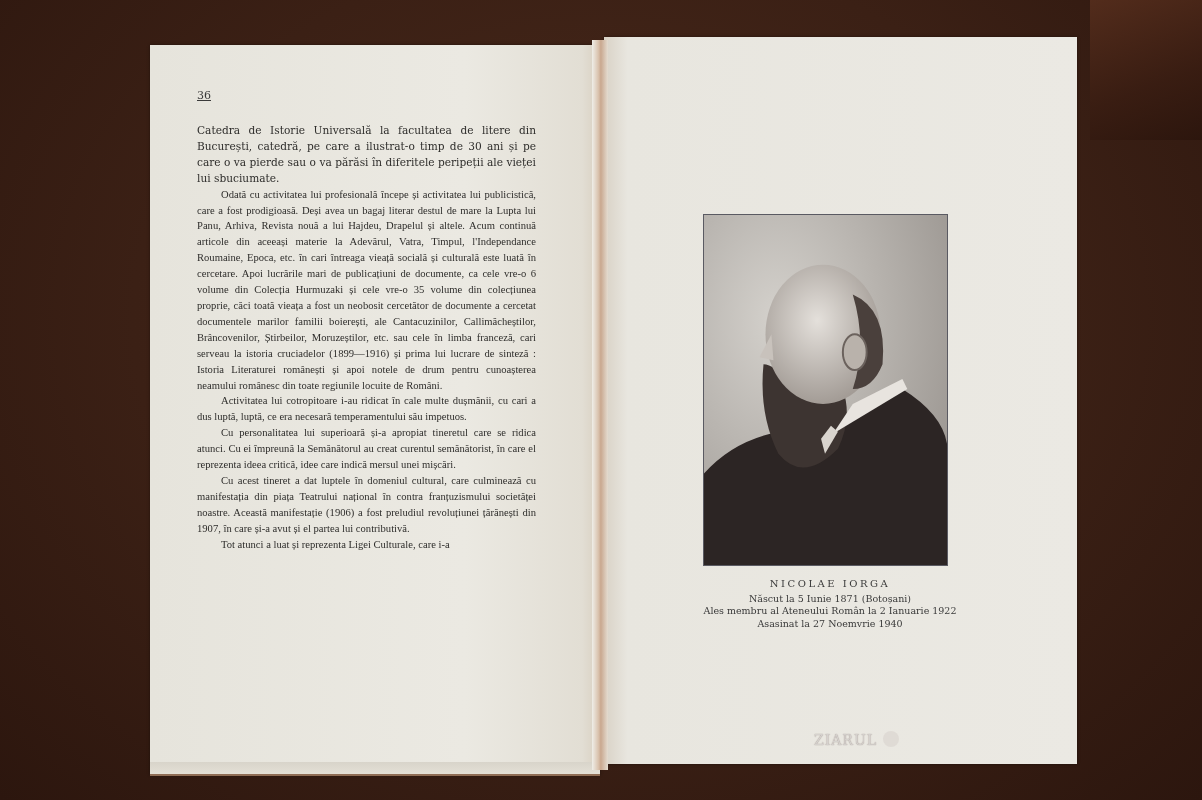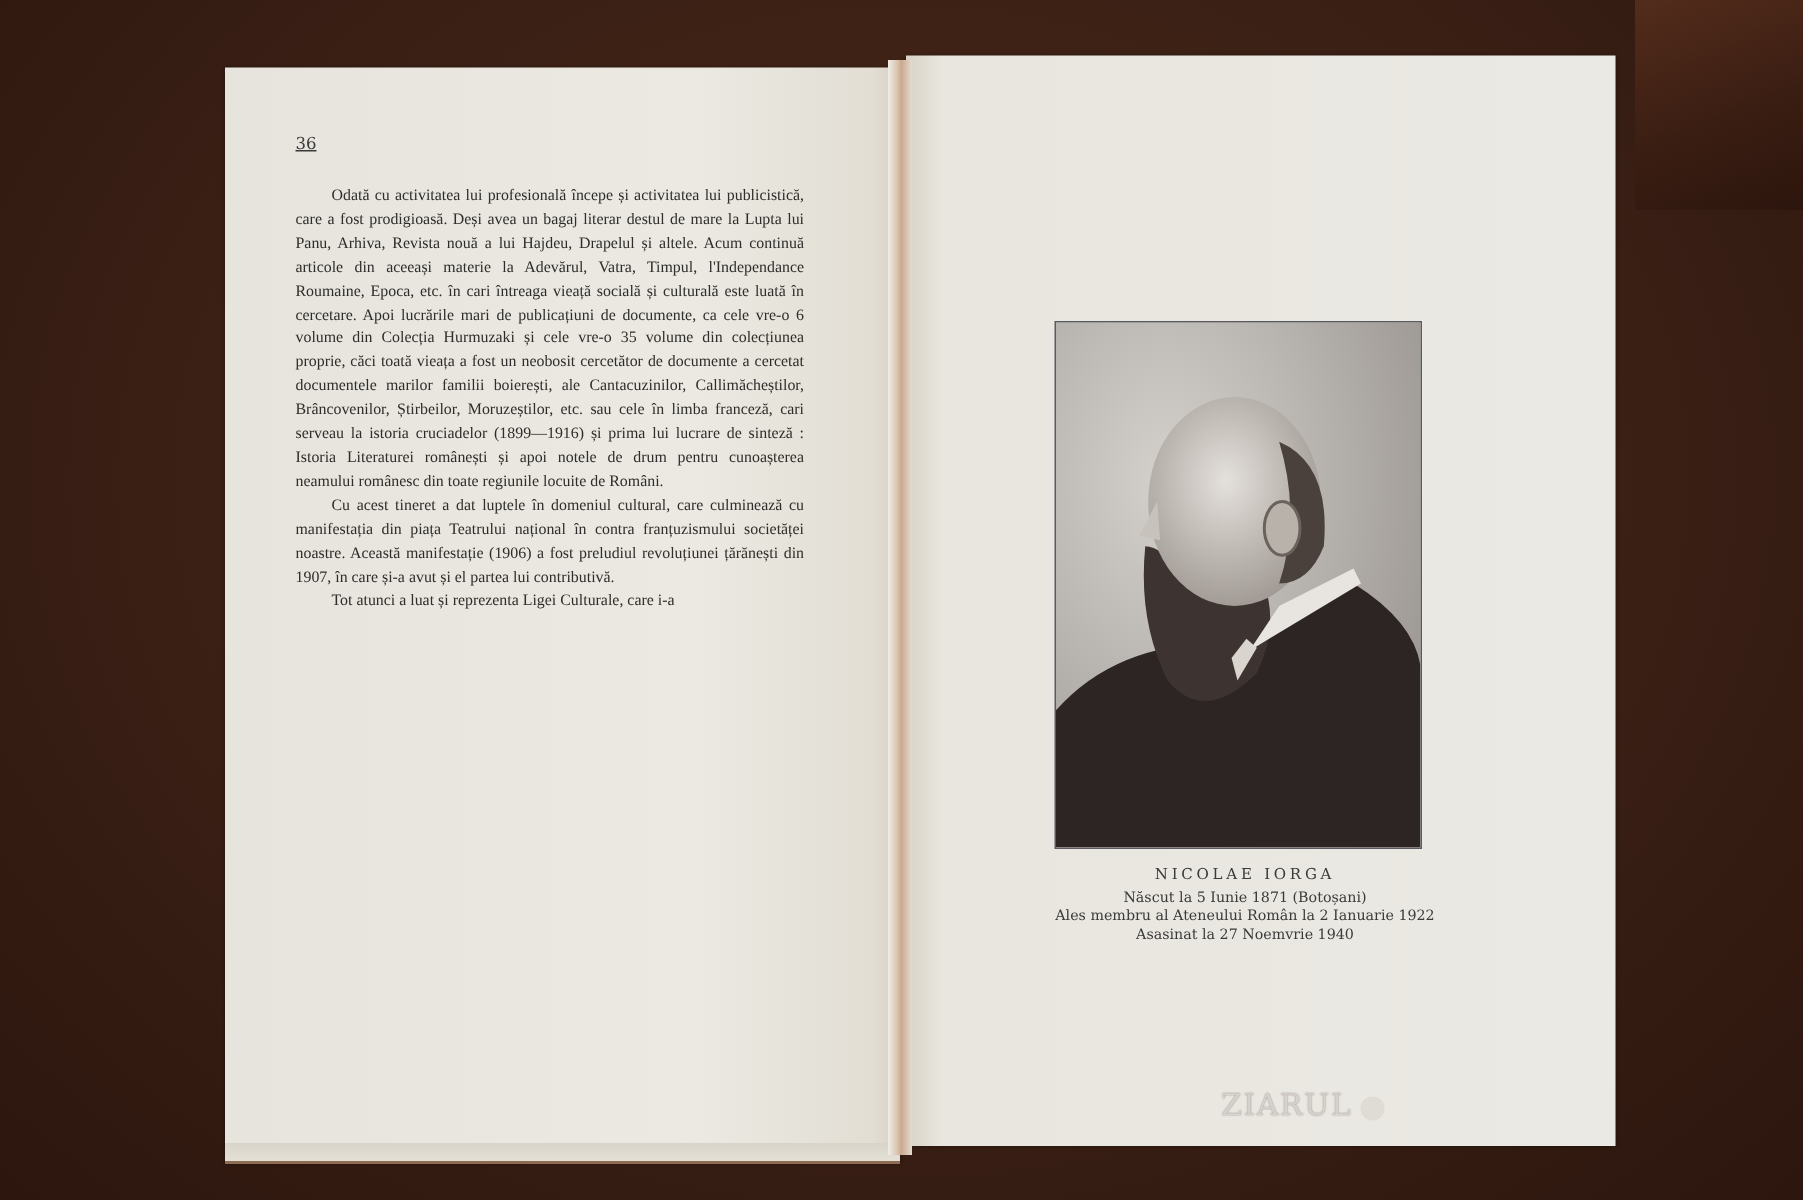--- a/index.html
+++ b/index.html
@@ -48,38 +48,41 @@
   .photo svg { width: 100%; height: 100%; display: block; }
   .caption {
     position: absolute; left: 700px; top: 578px; width: 260px; text-align: center;
     color: #3a3a3a; font-size: 9.5px; line-height: 12.5px;
   }
   .caption .name { letter-spacing: 2.5px; font-size: 10px; margin-bottom: 2px; }
   .watermark {
     position: absolute; left: 814px; top: 706px; height: 48px; display: flex; align-items: flex-end;
     color: rgba(240,238,234,.8); text-shadow: 0 0 1px rgba(120,100,95,.9);
   }
-  .wm-small { font-family: "DejaVu Serif", serif; font-size: 20px; letter-spacing: 1px; margin-right: 6px; margin-bottom: 6px; color: rgba(225,223,220,.85); }
+  .wm-small { font-family: "DejaVu Serif", serif; font-size: 14px; letter-spacing: 1px; margin-right: 6px; margin-bottom: 6px; color: rgba(225,223,220,.85); }
   .wm-emblem { width: 16px; height: 16px; margin-right: 8px; margin-bottom: 7px; border-radius: 50%; background: rgba(220,215,210,.8); }
   .wm-big { font-family: "DejaVu Serif", serif; font-size: 44px; letter-spacing: 3px; line-height: 44px; color: rgba(236,234,231,.82); -webkit-text-stroke: 1px rgba(150,130,125,.6); }
 </style>
 </head>
 <body>
 
 <div class="corner-shadow"></div>
 
 <div class="page page-left"></div>
 <div class="page-bottom-edge"></div>
 <div class="page page-right"></div>
 <div class="spine"></div>
 
 <div class="page-number">36</div>
 
 <div class="body-text">
+  <p>Catedra de Istorie Universală la facultatea de litere din București, catedră, pe care a ilustrat-o timp de 30 ani și pe care o va pierde sau o va părăsi în diferitele peripeții ale vieței lui sbuciumate.</p>
   <p class="indent">Odată cu activitatea lui profesională începe și activitatea lui publicistică, care a fost prodigioasă. Deși avea un bagaj literar destul de mare la Lupta lui Panu, Arhiva, Revista nouă a lui Hajdeu, Drapelul și altele. Acum continuă articole din aceeași materie la Adevărul, Vatra, Timpul, l'Independance Roumaine, Epoca, etc. în cari întreaga vieață socială și culturală este luată în cercetare. Apoi lucrările mari de publicațiuni de documente, ca cele vre-o 6 volume din Colecția Hurmuzaki și cele vre-o 35 volume din colecțiunea proprie, căci toată vieața a fost un neobosit cercetător de documente a cercetat documentele marilor familii boierești, ale Cantacuzinilor, Callimăcheștilor, Brâncovenilor, Știrbeilor, Moruzeștilor, etc. sau cele în limba franceză, cari serveau la istoria cruciadelor (1899—1916) și prima lui lucrare de sinteză : Istoria Literaturei românești și apoi notele de drum pentru cunoașterea neamului românesc din toate regiunile locuite de Români.</p>
+  <p class="indent">Activitatea lui cotropitoare i-au ridicat în cale multe dușmănii, cu cari a dus luptă, luptă, ce era necesară temperamentului său impetuos.</p>
+  <p class="indent">Cu personalitatea lui superioară și-a apropiat tineretul care se ridica atunci. Cu ei împreună la Semănătorul au creat curentul semănătorist, în care el reprezenta ideea critică, idee care indică mersul unei mișcări.</p>
   <p class="indent">Cu acest tineret a dat luptele în domeniul cultural, care culminează cu manifestația din piața Teatrului național în contra franțuzismului societăței noastre. Această manifestație (1906) a fost preludiul revoluțiunei țărănești din 1907, în care și-a avut și el partea lui contributivă.</p>
   <p class="indent">Tot atunci a luat și reprezenta Ligei Culturale, care i-a</p>
 </div>
 
 <div class="photo">
   <svg viewBox="0 0 245 352" preserveAspectRatio="none">
     <defs>
       <radialGradient id="bg" cx="30%" cy="30%" r="80%">
         <stop offset="0" stop-color="#d4d1cc"></stop>
         <stop offset="1" stop-color="#9d9893"></stop>

